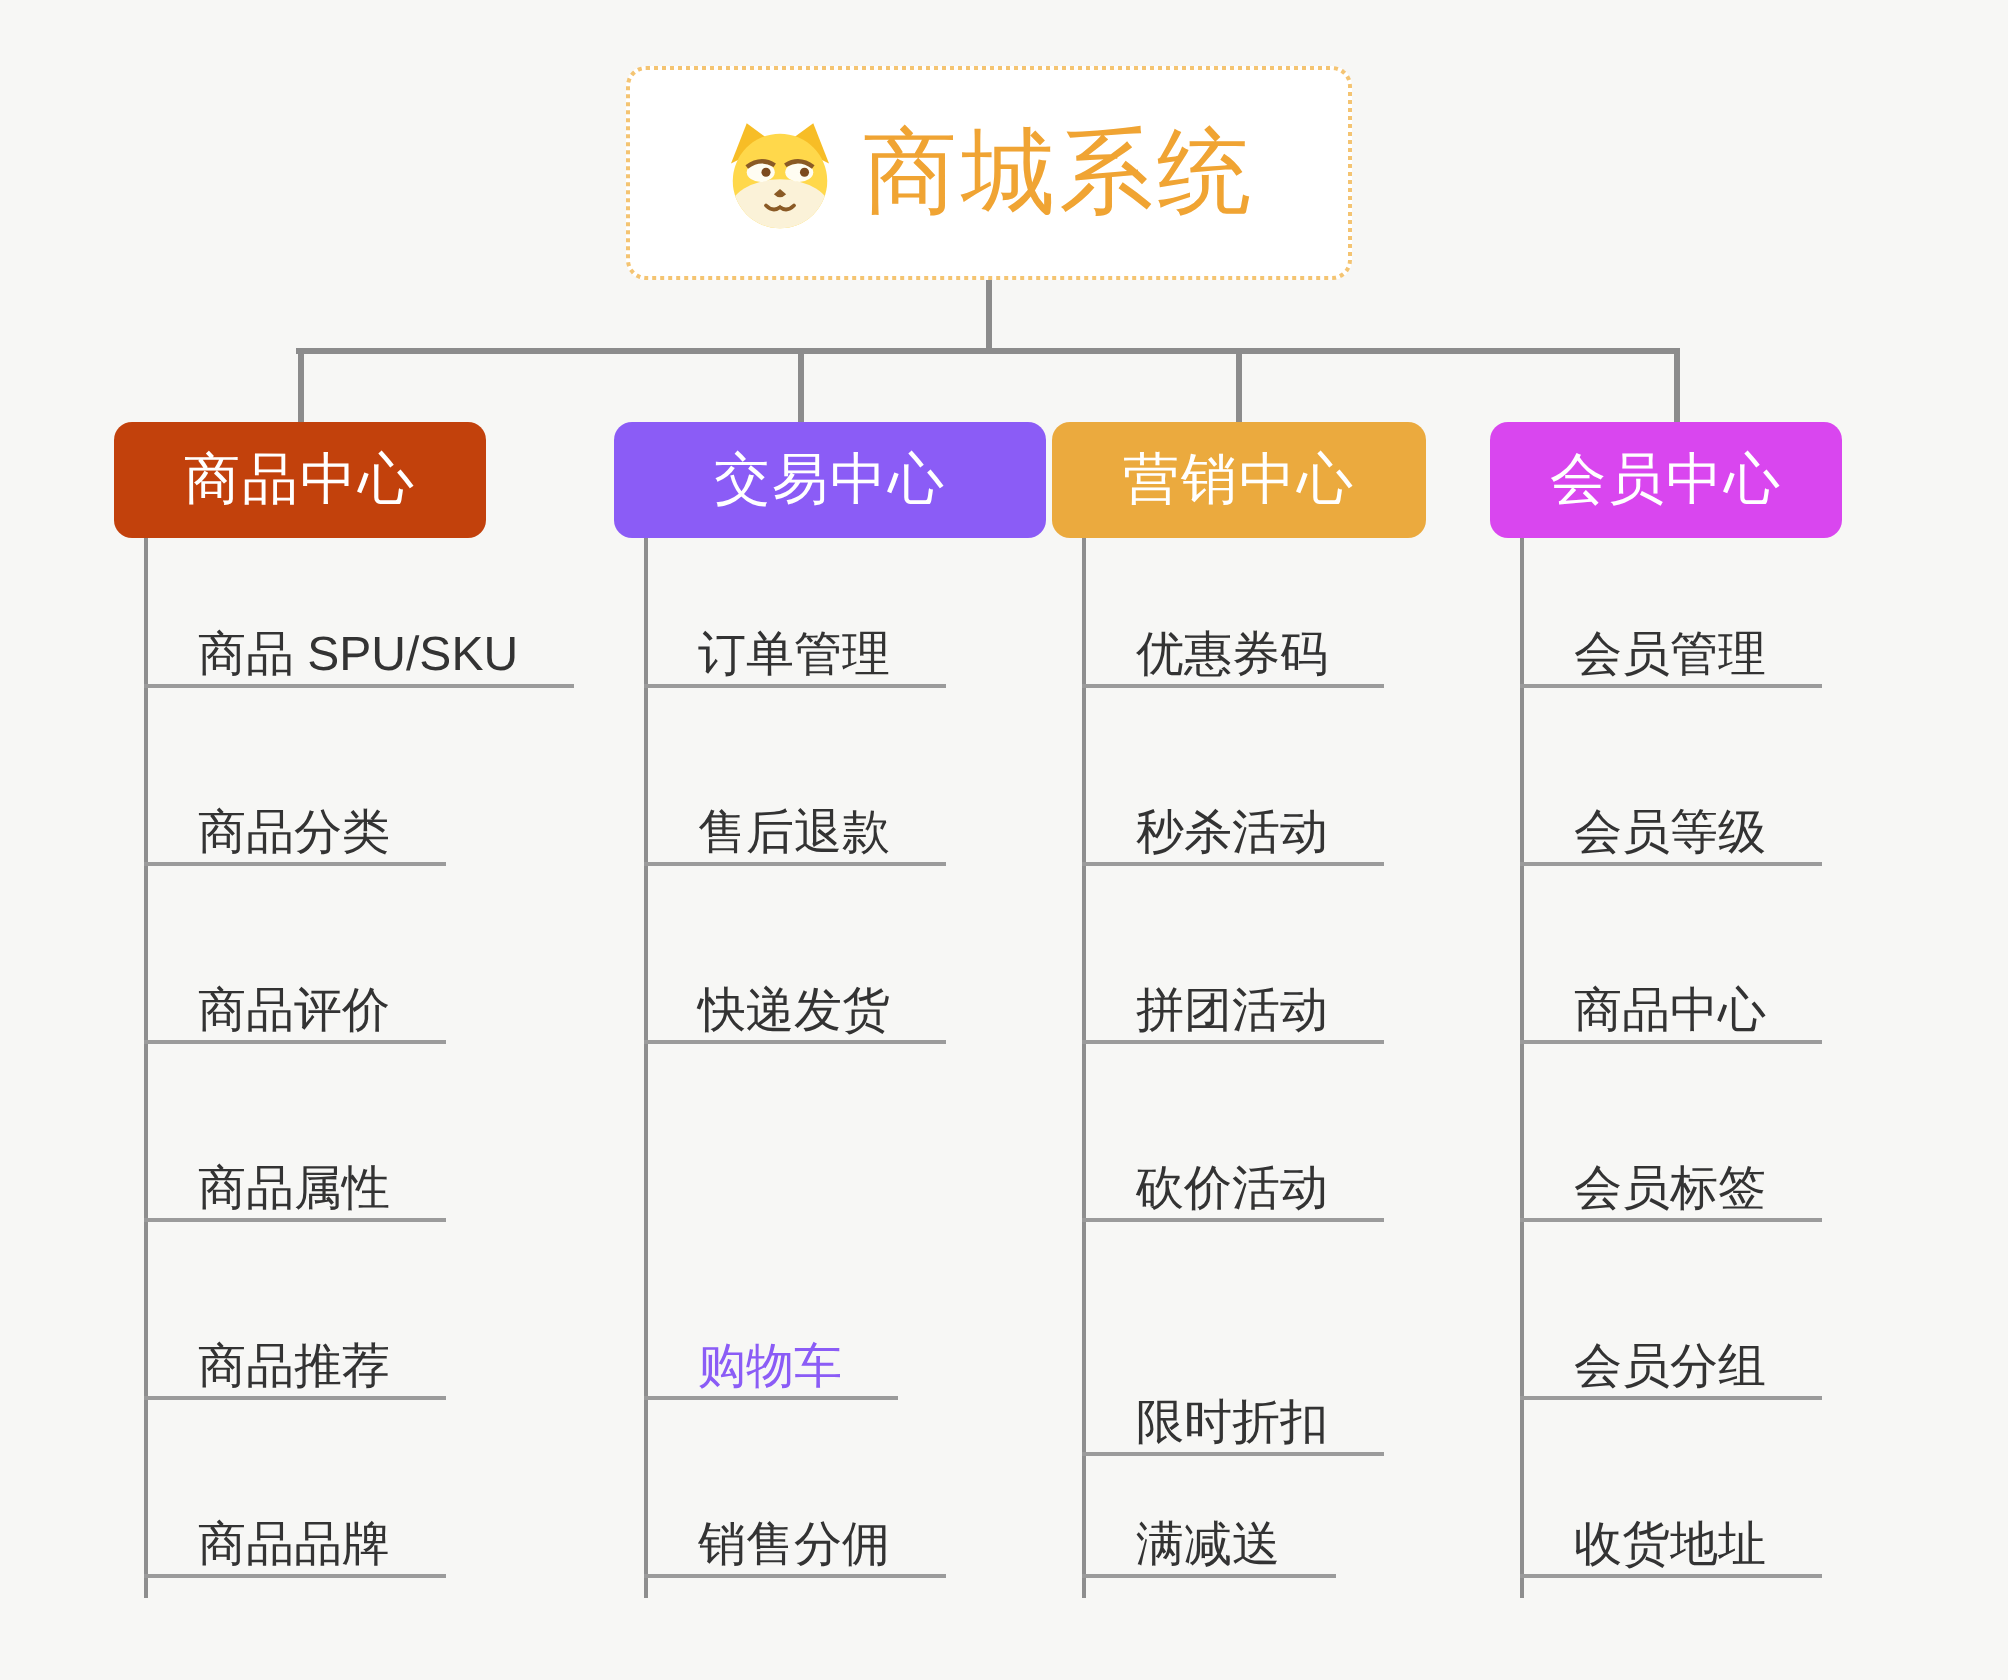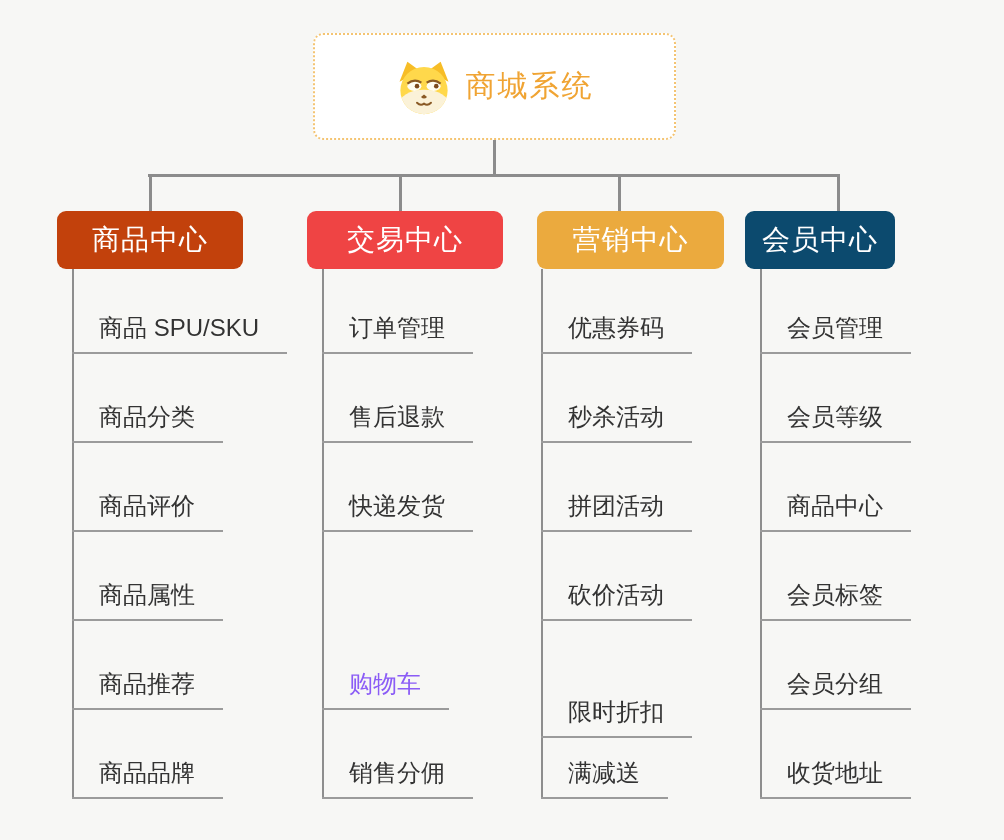--- a/index.html
+++ b/index.html
@@ -12,21 +12,21 @@
   #stage{position:relative;width:1004px;height:840px;}
 
   
   .root-node{
     position:absolute;left:313px;top:33px;width:363px;height:107px;
     background:#ffffff;border:2px dotted #f4c472;border-radius:10px;
     box-sizing:border-box;
     display:flex;align-items:center;justify-content:center;gap:14px;
   }
   .root-label{
-    font-size:30px;letter-spacing:2px;font-weight:400;
+    font-size:47px;letter-spacing:2px;font-weight:400;
     white-space:nowrap;
   }
   .doge{width:56px;height:56px;flex:0 0 auto;}
 
   
   .conn{position:absolute;background:#8c8c8c;}
   .root-stem{left:493px;top:140px;width:3px;height:37px;}
   .trunk{left:148px;top:174px;width:692px;height:3px;}
   .branch-stem{top:174px;width:3px;height:37px;}
 
@@ -39,21 +39,21 @@
     box-sizing:border-box;
   }
 
   
   .column-line{position:absolute;top:269px;width:2px;height:530px;background:#8e8e8e;}
 
   
   .leaf-node{
     position:absolute;
     display:inline-block;white-space:nowrap;
-    padding:0 28px 10px 27px;
+    padding:0 28px 0 27px;
     line-height:28px;font-size:24px;color:#333333;
     border-bottom:2px solid #9b9b9b;
   }
 </style>
 </head>
 <body style="background: rgb(247, 247, 245);">
 
 <div id="stage">
 
   <div class="root-node" style="border-color: rgb(244, 196, 114);">
@@ -85,38 +85,38 @@
   <div class="conn branch-stem" style="left: 148.5px; background: rgb(140, 140, 140);"></div>
   <div class="branch-box" style="left: 57px; width: 186px; background: #c2410c;">商品中心</div>
   <div class="column-line" style="left: 72px;"></div>
 <div class="leaf-node" style="left: 72px; top: 314px; border-bottom-color: rgb(155, 155, 155); color: rgb(51, 51, 51);">商品 SPU/SKU</div>
     <div class="leaf-node" style="left: 72px; top: 403px; border-bottom-color: rgb(155, 155, 155); color: rgb(51, 51, 51);">商品分类</div>
     <div class="leaf-node" style="left: 72px; top: 492px; border-bottom-color: rgb(155, 155, 155); color: rgb(51, 51, 51);">商品评价</div>
     <div class="leaf-node" style="left: 72px; top: 581px; border-bottom-color: rgb(155, 155, 155); color: rgb(51, 51, 51);">商品属性</div>
     <div class="leaf-node" style="left: 72px; top: 670px; border-bottom-color: rgb(155, 155, 155); color: rgb(51, 51, 51);">商品推荐</div>
     <div class="leaf-node" style="left: 72px; top: 759px; border-bottom-color: rgb(155, 155, 155); color: rgb(51, 51, 51);">商品品牌</div>
   <div class="conn branch-stem" style="left: 399px; background: rgb(140, 140, 140);"></div>
-  <div class="branch-box" style="left: 307px; width: 196px; background: #ef4444;">交易中心</div>
+  <div class="branch-box" style="left: 307px; width: 216px; background: #8b5cf6;">交易中心</div>
   <div class="column-line" style="left: 322px;"></div>
 <div class="leaf-node" style="left: 322px; top: 314px; border-bottom-color: rgb(155, 155, 155); color: rgb(51, 51, 51);">订单管理</div>
     <div class="leaf-node" style="left: 322px; top: 403px; border-bottom-color: rgb(155, 155, 155); color: rgb(51, 51, 51);">售后退款</div>
     <div class="leaf-node" style="left: 322px; top: 492px; border-bottom-color: rgb(155, 155, 155); color: rgb(51, 51, 51);">快递发货</div>
     <div class="leaf-node" style="left: 322px; top: 670px; border-bottom-color: rgb(155, 155, 155); color: #8b5cf6;">购物车</div>
     <div class="leaf-node" style="left: 322px; top: 759px; border-bottom-color: rgb(155, 155, 155); color: rgb(51, 51, 51);">销售分佣</div>
   <div class="conn branch-stem" style="left: 618px; background: rgb(140, 140, 140);"></div>
-  <div class="branch-box" style="left: 526px; width: 187px; background: rgb(235, 170, 62); margin-left: 11px;">营销中心</div>
+  <div class="branch-box" style="left: 526px; width: 187px; background: rgb(235, 170, 62);">营销中心</div>
   <div class="column-line" style="left: 541px;"></div>
 <div class="leaf-node" style="left: 541px; top: 314px; border-bottom-color: rgb(155, 155, 155); color: rgb(51, 51, 51);">优惠券码</div>
     <div class="leaf-node" style="left: 541px; top: 403px; border-bottom-color: rgb(155, 155, 155); color: rgb(51, 51, 51);">秒杀活动</div>
     <div class="leaf-node" style="left: 541px; top: 492px; border-bottom-color: rgb(155, 155, 155); color: rgb(51, 51, 51);">拼团活动</div>
     <div class="leaf-node" style="left: 541px; top: 581px; border-bottom-color: rgb(155, 155, 155); color: rgb(51, 51, 51);">砍价活动</div>
     <div class="leaf-node" style="left: 541px; top: 670px; border-bottom-color: rgb(155, 155, 155); color: rgb(51, 51, 51); margin-top: 28px;">限时折扣</div>
     <div class="leaf-node" style="left: 541px; top: 759px; border-bottom-color: rgb(155, 155, 155); color: rgb(51, 51, 51);">满减送</div>
   <div class="conn branch-stem" style="left: 836.5px; background: rgb(140, 140, 140);"></div>
-  <div class="branch-box" style="left: 745px; width: 150px; background: #0c4a6e;">会员中心</div>
+  <div class="branch-box" style="left: 745px; width: 176px; background: #d946ef;">会员中心</div>
   <div class="column-line" style="left: 760px;"></div>
 <div class="leaf-node" style="left: 760px; top: 314px; border-bottom-color: rgb(155, 155, 155); color: rgb(51, 51, 51);">会员管理</div>
     <div class="leaf-node" style="left: 760px; top: 403px; border-bottom-color: rgb(155, 155, 155); color: rgb(51, 51, 51);">会员等级</div>
     <div class="leaf-node" style="left: 760px; top: 492px; border-bottom-color: rgb(155, 155, 155); color: rgb(51, 51, 51);">商品中心</div>
     <div class="leaf-node" style="left: 760px; top: 581px; border-bottom-color: rgb(155, 155, 155); color: rgb(51, 51, 51);">会员标签</div>
     <div class="leaf-node" style="left: 760px; top: 670px; border-bottom-color: rgb(155, 155, 155); color: rgb(51, 51, 51);">会员分组</div>
     <div class="leaf-node" style="left: 760px; top: 759px; border-bottom-color: rgb(155, 155, 155); color: rgb(51, 51, 51);">收货地址</div>
   </div>
 
 </body></html>

